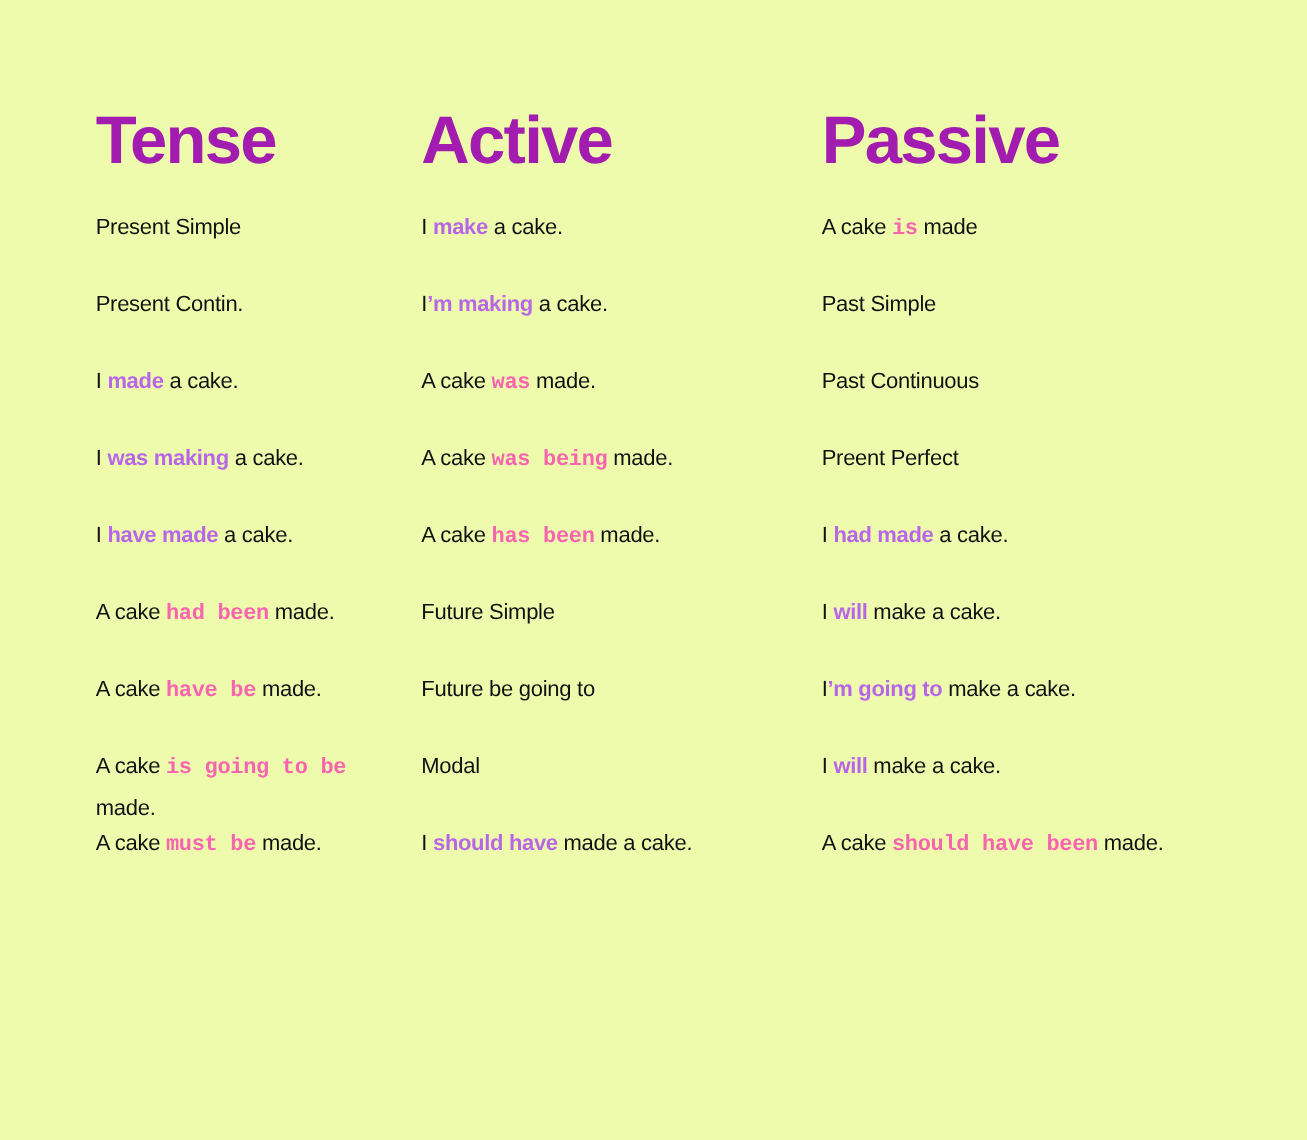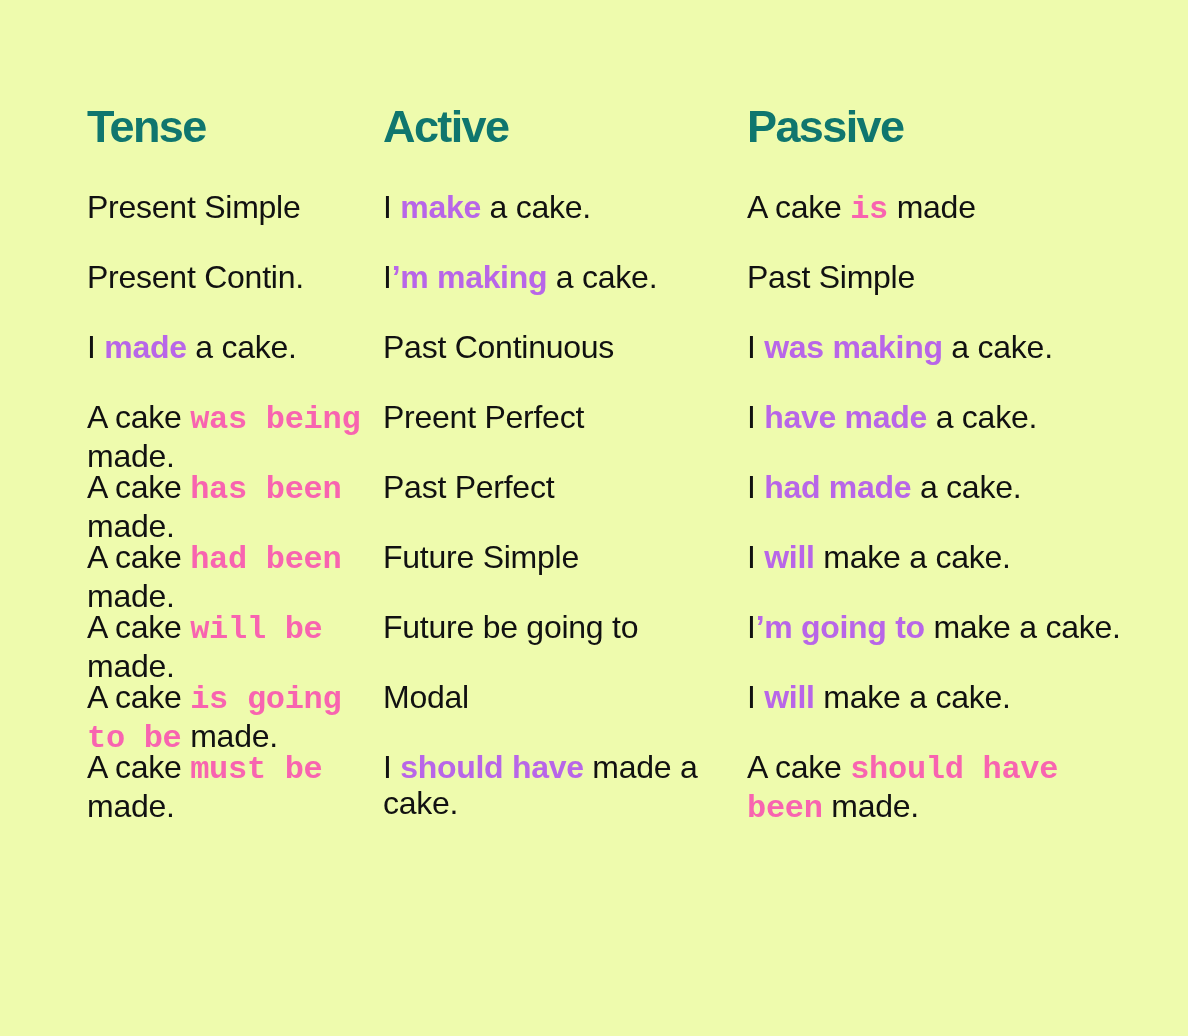--- a/index.html
+++ b/index.html
@@ -29,32 +29,32 @@
     left: 87px;
     top: 92px;
     width: 1060px;
     display: grid;
     grid-template-columns: 296px 364px 400px;
     column-gap: 0px;
   }
 
   
   .hdr {
-    font-size: 45px;
+    font-size: 61px;
     line-height: 70px;
     font-weight: 900;
     letter-spacing: -1.6px;
-    color: #0f766e;
+    color: #a21caf;
     white-space: nowrap;
     padding-bottom: 27px;
   }
 
   
   .cell {
-    font-size: 32px;
+    font-size: 20px;
     line-height: 36px;
     font-weight: 400;
     letter-spacing: -0.25px;
     color: #111111;
     height: 70px;
     box-sizing: border-box;
     padding-right: 18px;
   }
   .cell.tense {
     white-space: nowrap;
@@ -82,32 +82,32 @@
     <div class="hdr">Active</div>
     <div class="hdr">Passive</div>
 
   <div class="cell tense">Present Simple</div>
       <div class="cell"><span>I </span><span class="hl active">make</span><span> a cake.</span></div>
       <div class="cell"><span>A cake </span><span class="hl passive">is</span><span> made</span></div>
       <div class="cell tense">Present Contin.</div>
       <div class="cell"><span>I</span><span class="hl active">’m making</span><span> a cake.</span></div>
       <div class="cell tense">Past Simple</div>
       <div class="cell"><span>I </span><span class="hl active">made</span><span> a cake.</span></div>
+      <div class="cell"><span>A cake </span><span class="hl passive">was</span><span> made.</span></div>
       <div class="cell tense">Past Continuous</div>
       <div class="cell"><span>I </span><span class="hl active">was making</span><span> a cake.</span></div>
       <div class="cell"><span>A cake </span><span class="hl passive">was being</span><span> made.</span></div>
       <div class="cell tense">Preent Perfect</div>
       <div class="cell"><span>I </span><span class="hl active">have made</span><span> a cake.</span></div>
       <div class="cell"><span>A cake </span><span class="hl passive">has been</span><span> made.</span></div>
-      <div class="cell tense">Past Perfect</div>
       <div class="cell"><span>I </span><span class="hl active">had made</span><span> a cake.</span></div>
       <div class="cell"><span>A cake </span><span class="hl passive">had been</span><span> made.</span></div>
       <div class="cell tense">Future Simple</div>
       <div class="cell"><span>I </span><span class="hl active">will</span><span> make a cake.</span></div>
-      <div class="cell"><span>A cake </span><span class="hl passive">will be</span><span> made.</span></div>
+      <div class="cell"><span>A cake </span><span class="hl passive">have be</span><span> made.</span></div>
       <div class="cell tense">Future be going to</div>
       <div class="cell"><span>I</span><span class="hl active">’m going to</span><span> make a cake.</span></div>
       <div class="cell"><span>A cake </span><span class="hl passive">is going to be</span><span> made.</span></div>
       <div class="cell tense">Modal</div>
       <div class="cell"><span>I </span><span class="hl active">will</span><span> make a cake.</span></div>
       <div class="cell"><span>A cake </span><span class="hl passive">must be</span><span> made.</span></div>
       <div class="cell wrap"><span>I </span><span class="hl active">should have</span><span> made a cake.</span></div>
       <div class="cell wrap"><span>A cake </span><span class="hl passive">should have been</span><span> made.</span></div>
     </div>
 </div>

